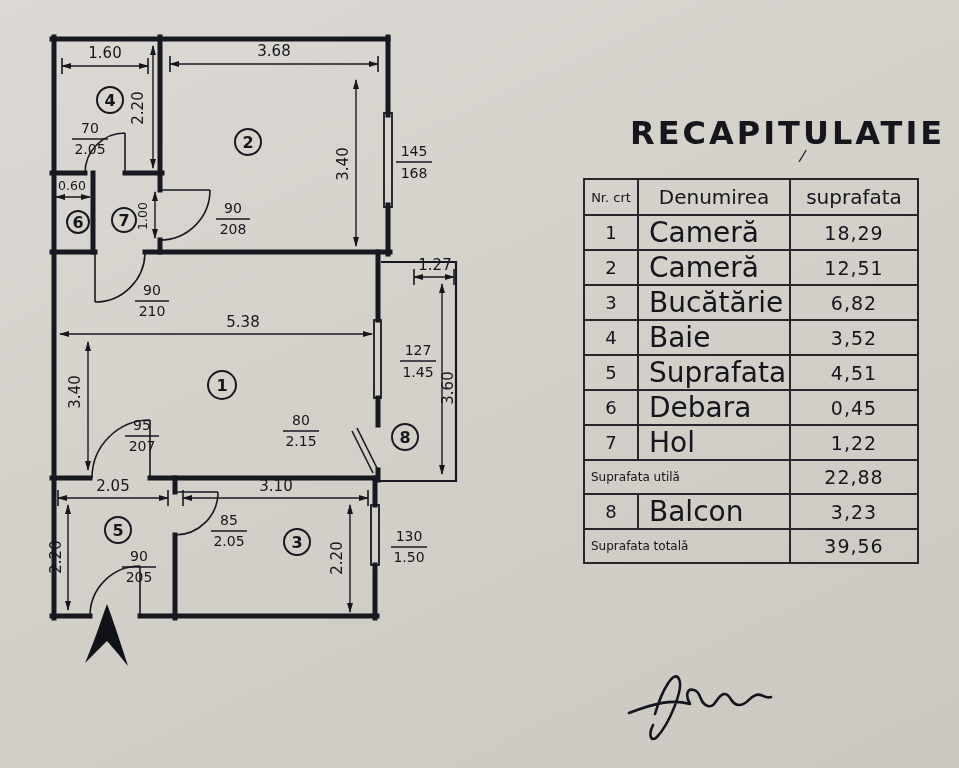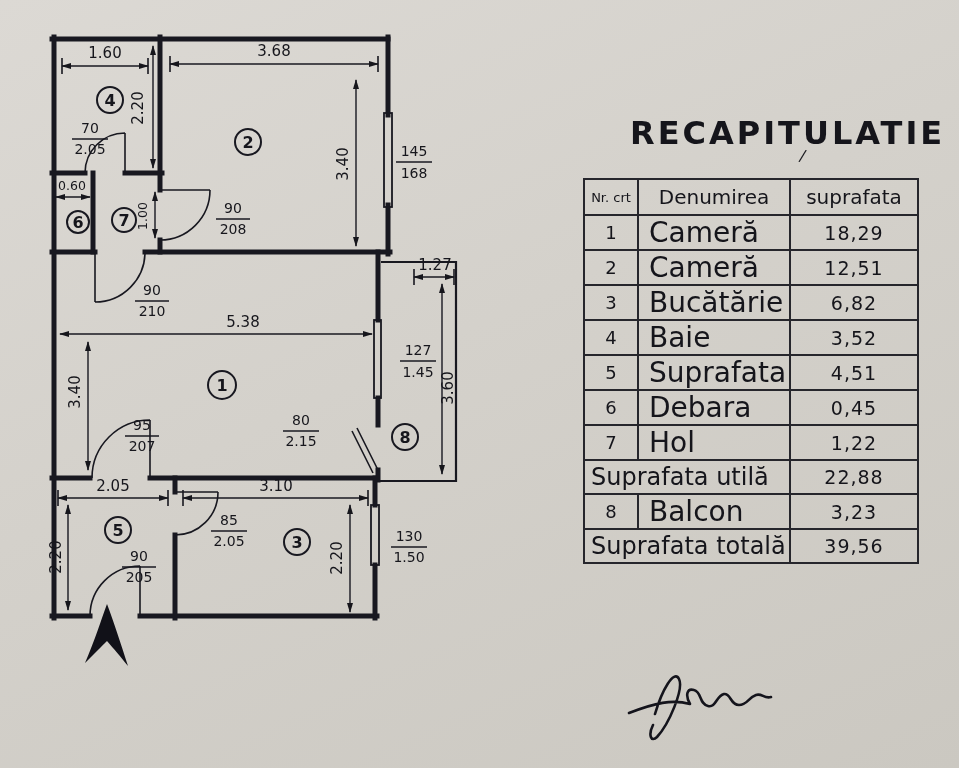--- a/index.html
+++ b/index.html
@@ -30,21 +30,21 @@
 
   table.recap { position:absolute; left:583px; top:178px; border-collapse:collapse; color:#15151b; }
   table.recap th, table.recap td { border:2px solid #26262c; font-weight:400; }
   table.recap th { height:36px; font-size:20px;text-align:center; }
   table.recap th.h-nr { font-size:13px; }
   table.recap td { height:32px; }
   td.c-nr   { text-align:center; font-size:18px; }
   td.c-name { padding-left:10px; font-size:28px; }
   td.c-area { text-align:center; font-size:19px; letter-spacing:1px; }
   tr.tall td { height:34px; }
-  td.c-span { padding-left:6px; font-size:24px;margin-left:24px; }
+  td.c-span { padding-left:6px; font-size:12px;margin-left:24px; }
 </style>
 </head>
 <body>
 
 <div class="page">
 
   <svg class="plan" width="959" height="768" viewBox="0 0 959 768">
     <defs>
       <marker id="arr" viewBox="0 0 10 6" markerWidth="10" markerHeight="6" refX="9" refY="3" orient="auto-start-reverse" markerUnits="userSpaceOnUse">
         <path d="M0,0 L10,3 L0,6 Z" fill="#16161c"></path>

